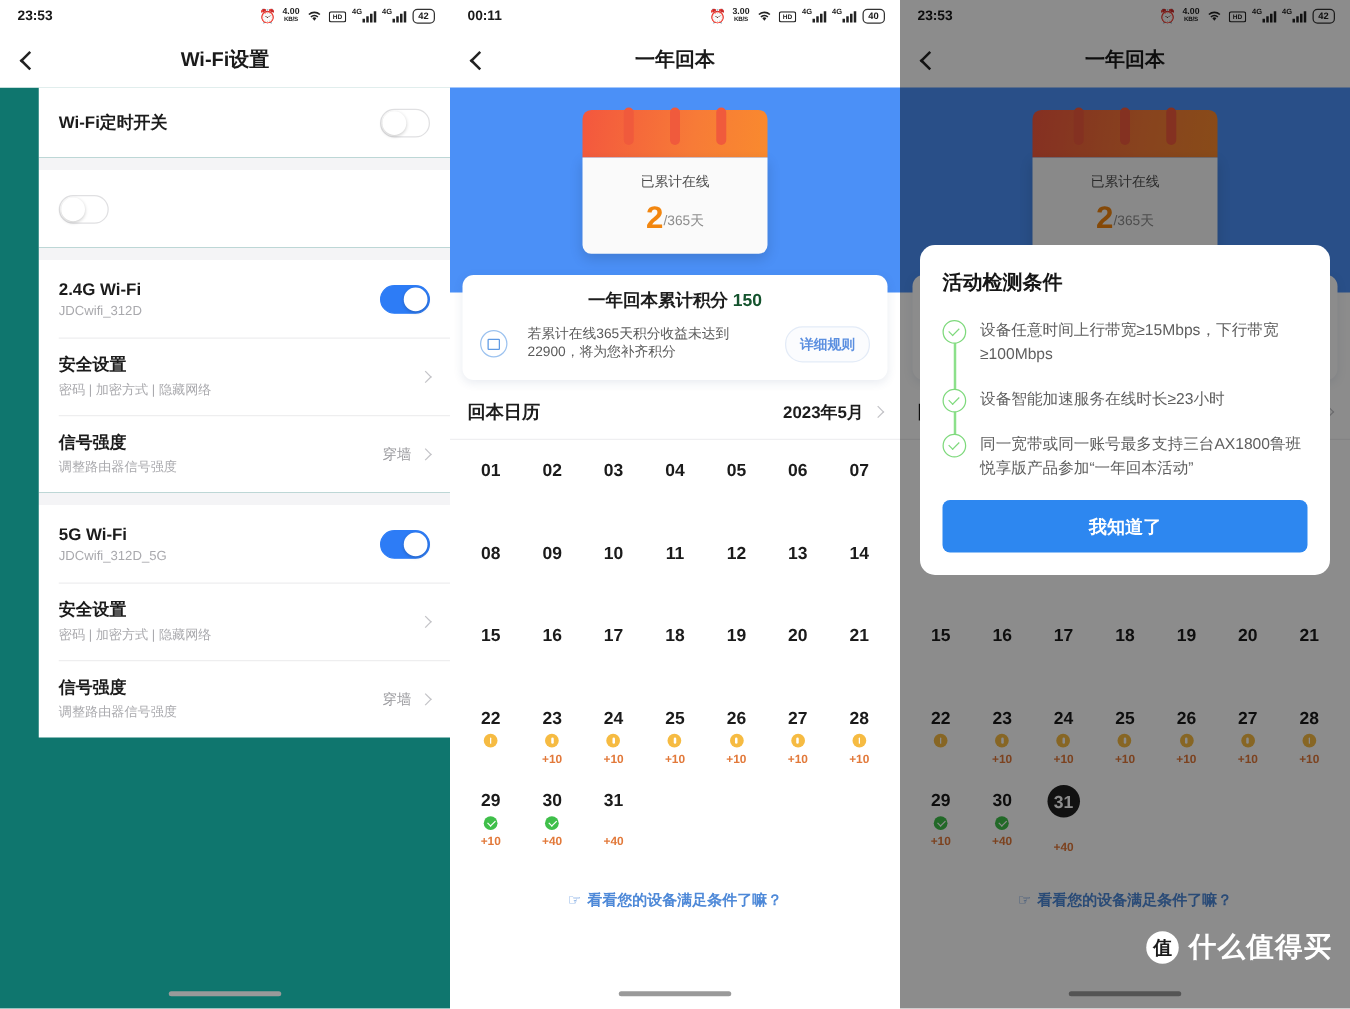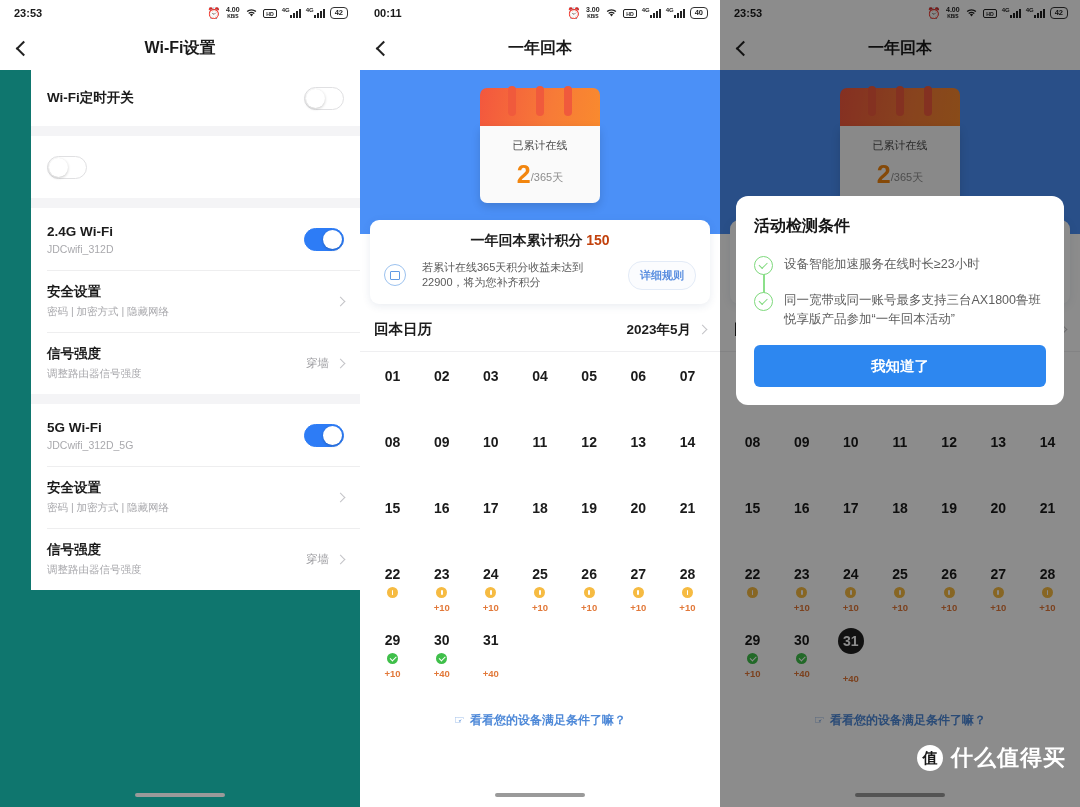--- a/index.html
+++ b/index.html
@@ -73,21 +73,21 @@
   .toggle { width: 40px; height: 23px; border-radius: 12px; position: relative;
             background: #fff; border: 1px solid #e0e0e2; }
   .toggle .knob { position: absolute; top: 1px; left: 1px; width: 19px; height: 19px;
                   border-radius: 50%; background: #fff; box-shadow: 0 1px 3px rgba(0,0,0,.22); }
   .toggle.on { background: #2d7cf6; border-color: #2d7cf6; }
   .toggle.on .knob { left: auto; right: 1px; }
 
   
   .hero { background: #4b90f7; padding-top: 6px; height: 164px; position: relative; }
   .calcard {
-    width: 120px; margin: 0 auto; position: relative;
+    width: 148px; margin: 0 auto; position: relative;
   }
   .rings { position: absolute; top: -2px; left: 0; right: 0; display: flex;
            justify-content: space-around; padding: 0 18px; z-index: 3; }
   .ring { width: 8px; height: 30px; border-radius: 4px; background: #f05a3c; }
   .cal-top {
     height: 38px; border-radius: 7px 7px 0 0; margin-top: 12px;
     background: linear-gradient(100deg, #f3573e 0%, #f77b37 60%, #f98a2e 100%);
   }
   .cal-bot {
     background: #fafafa; border-radius: 0 0 7px 7px; padding: 12px 6px 14px;
@@ -96,21 +96,21 @@
   .cal-lbl { font-size: 11px; color: #4c4c4c; }
   .cal-num { margin-top: 7px; font-size: 11px; color: #8d8d8d; }
   .cal-num b { font-size: 25px; color: #f2860f; font-weight: bold; vertical-align: -2px; }
 
   .pts-card {
     position: relative; z-index: 4;
     margin: -14px 10px 0; background: #fff; border-radius: 9px;
     padding: 12px 14px 14px; box-shadow: 0 2px 8px rgba(40,70,120,.10);
   }
   .pts-title { text-align: center; font-size: 14px; font-weight: bold; color: #1d1d1d; }
-  .pts-title em { font-style: normal; color: #c2410c; font-weight: bold; }
+  .pts-title em { font-style: normal; color: #14532d; font-weight: bold; }
   .pts-row { display: flex; align-items: center; gap: 16px; margin-top: 10px; }
   .coin-ico {
     width: 22px; height: 22px; flex: 0 0 22px; border-radius: 50%;
     border: 1.6px solid #9cc2ef; display: flex; align-items: center; justify-content: center;
   }
   .coin-ico .inner { width: 10px; height: 9px; border: 1.4px solid #5f9ae4; border-radius: 1px; }
   .pts-desc { font-size: 11px; line-height: 15px; color: #5a5a5a; flex: 1; }
   .rules-btn {
     flex: 0 0 auto; font-size: 11px; color: #5b8fe0; font-weight: bold;
     border: 1px solid #e3ebf7; background: #fbfcfe; border-radius: 14px;
@@ -815,20 +815,24 @@
         </div>
     </div>
 
     <div class="dim-overlay"></div>
 
     <div class="modal">
       <div class="modal-title">活动检测条件</div>
       <div class="steps">
         <div class="step">
           <span class="tick"></span>
+          <div class="step-txt">设备任意时间上行带宽≥15Mbps，下行带宽≥100Mbps</div>
+        </div>
+        <div class="step">
+          <span class="tick"></span>
           <div class="step-txt">设备智能加速服务在线时长≥23小时</div>
         </div>
         <div class="step">
           <span class="tick"></span>
           <div class="step-txt">同一宽带或同一账号最多支持三台AX1800鲁班悦享版产品参加“一年回本活动”</div>
         </div>
       </div>
       <div class="ok-btn">我知道了</div>
     </div>
 

